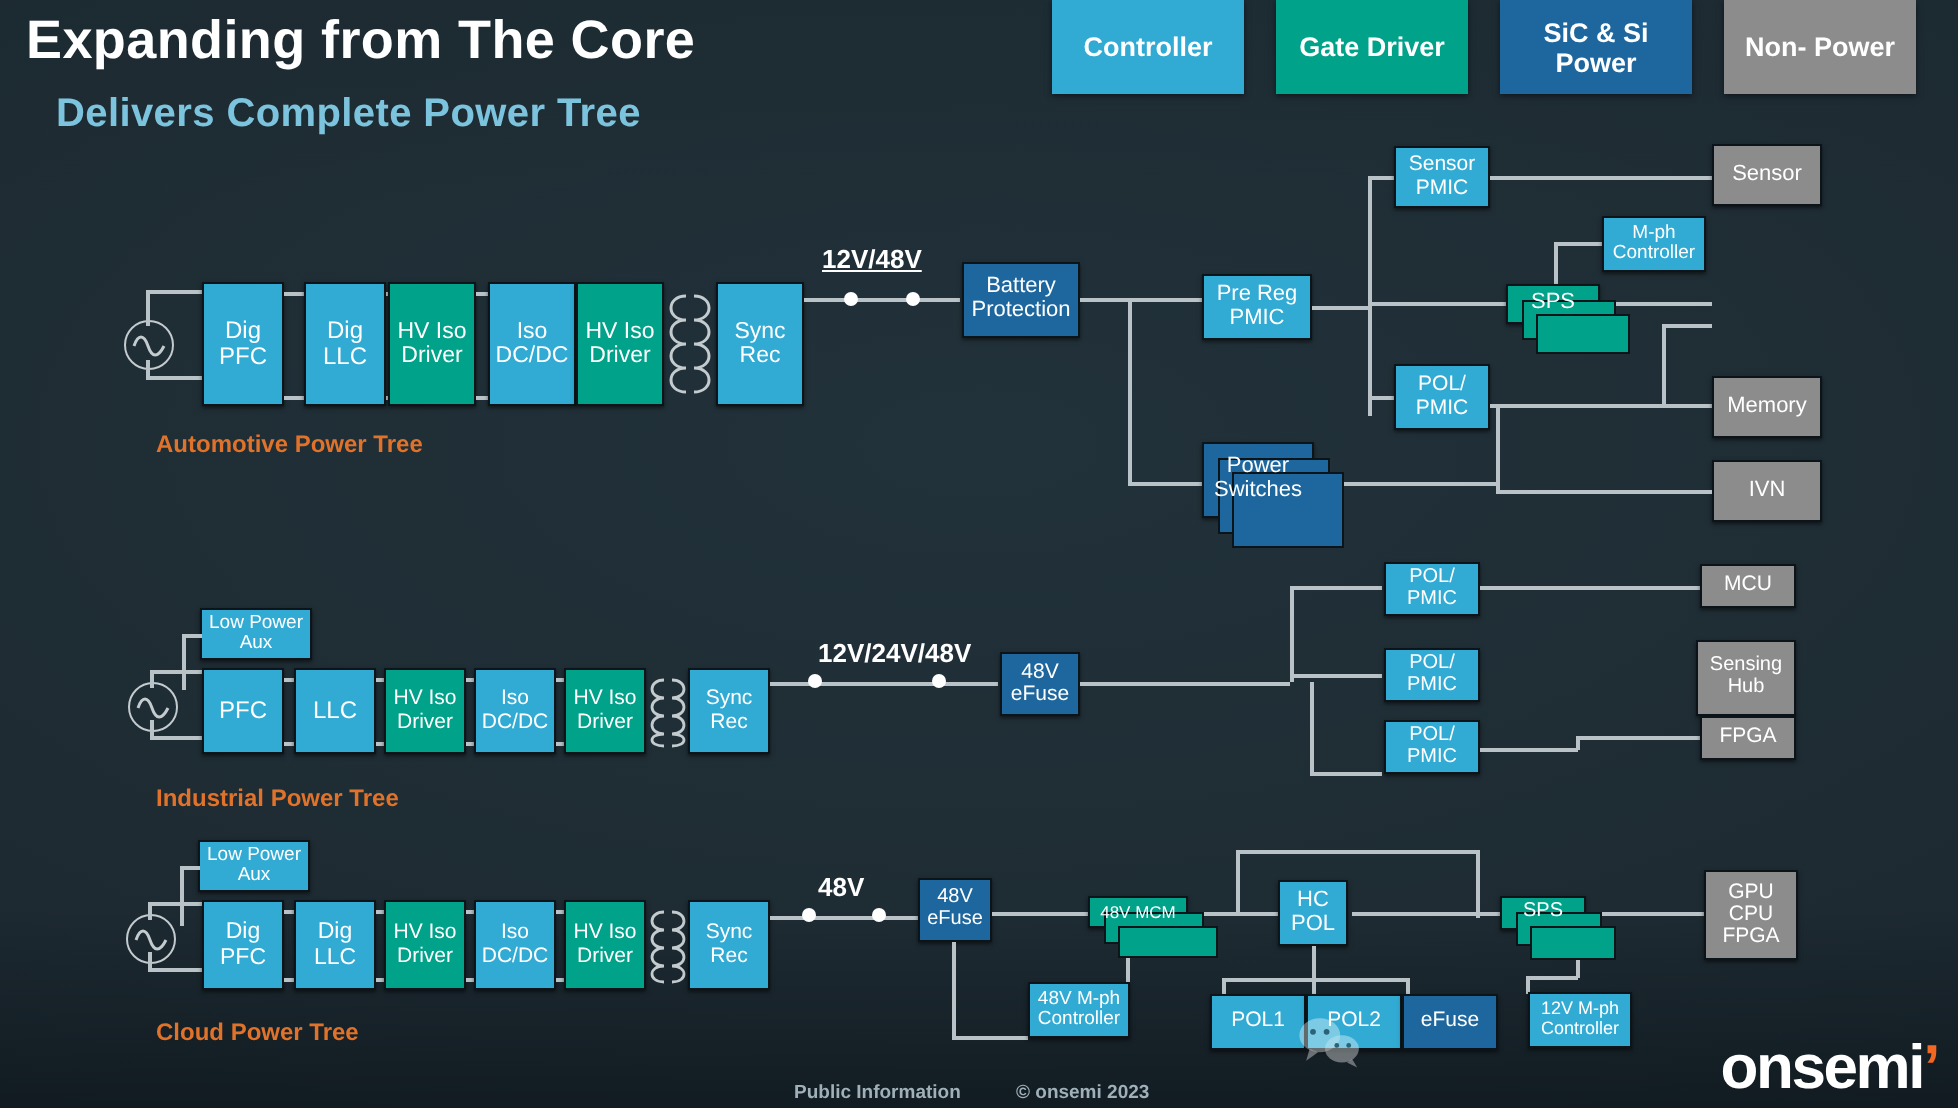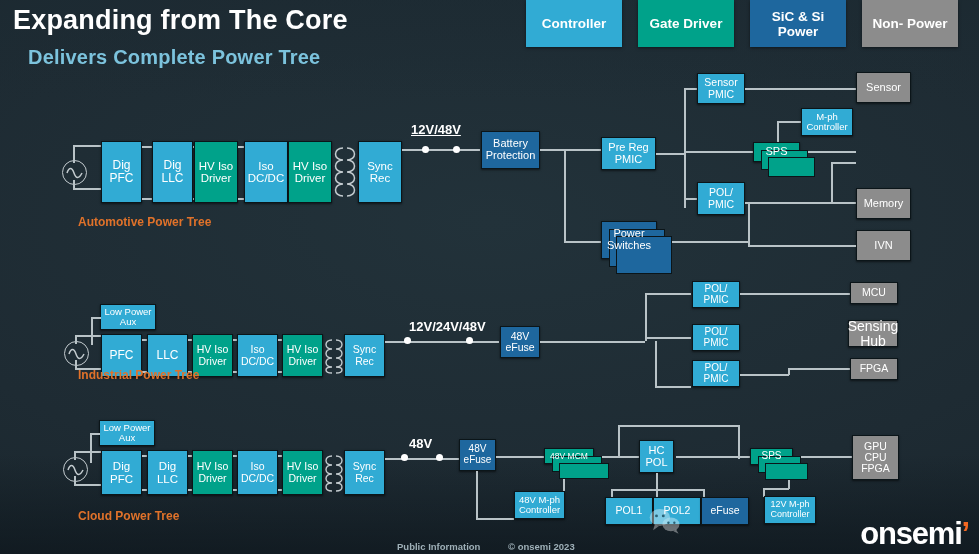--- a/index.html
+++ b/index.html
@@ -279,25 +279,25 @@
 PMIC</div>
   <div class="blk c-ctrl" style="left:692px;top:360px;width:48px;height:27px;font-size:10px;">POL/
 PMIC</div>
 
   <div class="w wh" style="left:740px;top:293px;width:110px;"></div>
   <div class="w wh" style="left:740px;top:374px;width:49px;"></div>
   <div class="w wv" style="left:788px;top:368px;height:7px;"></div>
   <div class="w wh" style="left:788px;top:368px;width:62px;"></div>
 
   <div class="blk c-non" style="left:850px;top:282px;width:48px;height:22px;font-size:10.5px;">MCU</div>
-  <div class="blk c-non" style="left:848px;top:320px;width:50px;height:27px;font-size:14px;">Sensing
+  <div class="blk c-non" style="left:848px;top:320px;width:50px;height:38px;font-size:10px;">Sensing
 Hub</div>
   <div class="blk c-non" style="left:850px;top:358px;width:48px;height:22px;font-size:10.5px;">FPGA</div>
 
-  <div class="treelabel" style="left:78px;top:368px;">Industrial Power Tree</div>
+  <div class="treelabel" style="left:78px;top:392px;">Industrial Power Tree</div>
 
   <div class="blk c-ctrl" style="left:99px;top:420px;width:56px;height:26px;font-size:9.5px;">Low Power
 Aux</div>
   <div class="w wv" style="left:90px;top:433px;height:30px;"></div>
   <div class="w wh" style="left:90px;top:433px;width:10px;"></div>
 
   <div class="ac" style="left:63px;top:457px;">
     <svg width="19" height="15" viewBox="0 0 19 15">
         <path d="M2 8 C4 2, 7 2, 9 8 S14 14, 17 8" stroke="#c3cbcf" stroke-width="1.5" fill="none"></path>
       </svg>

